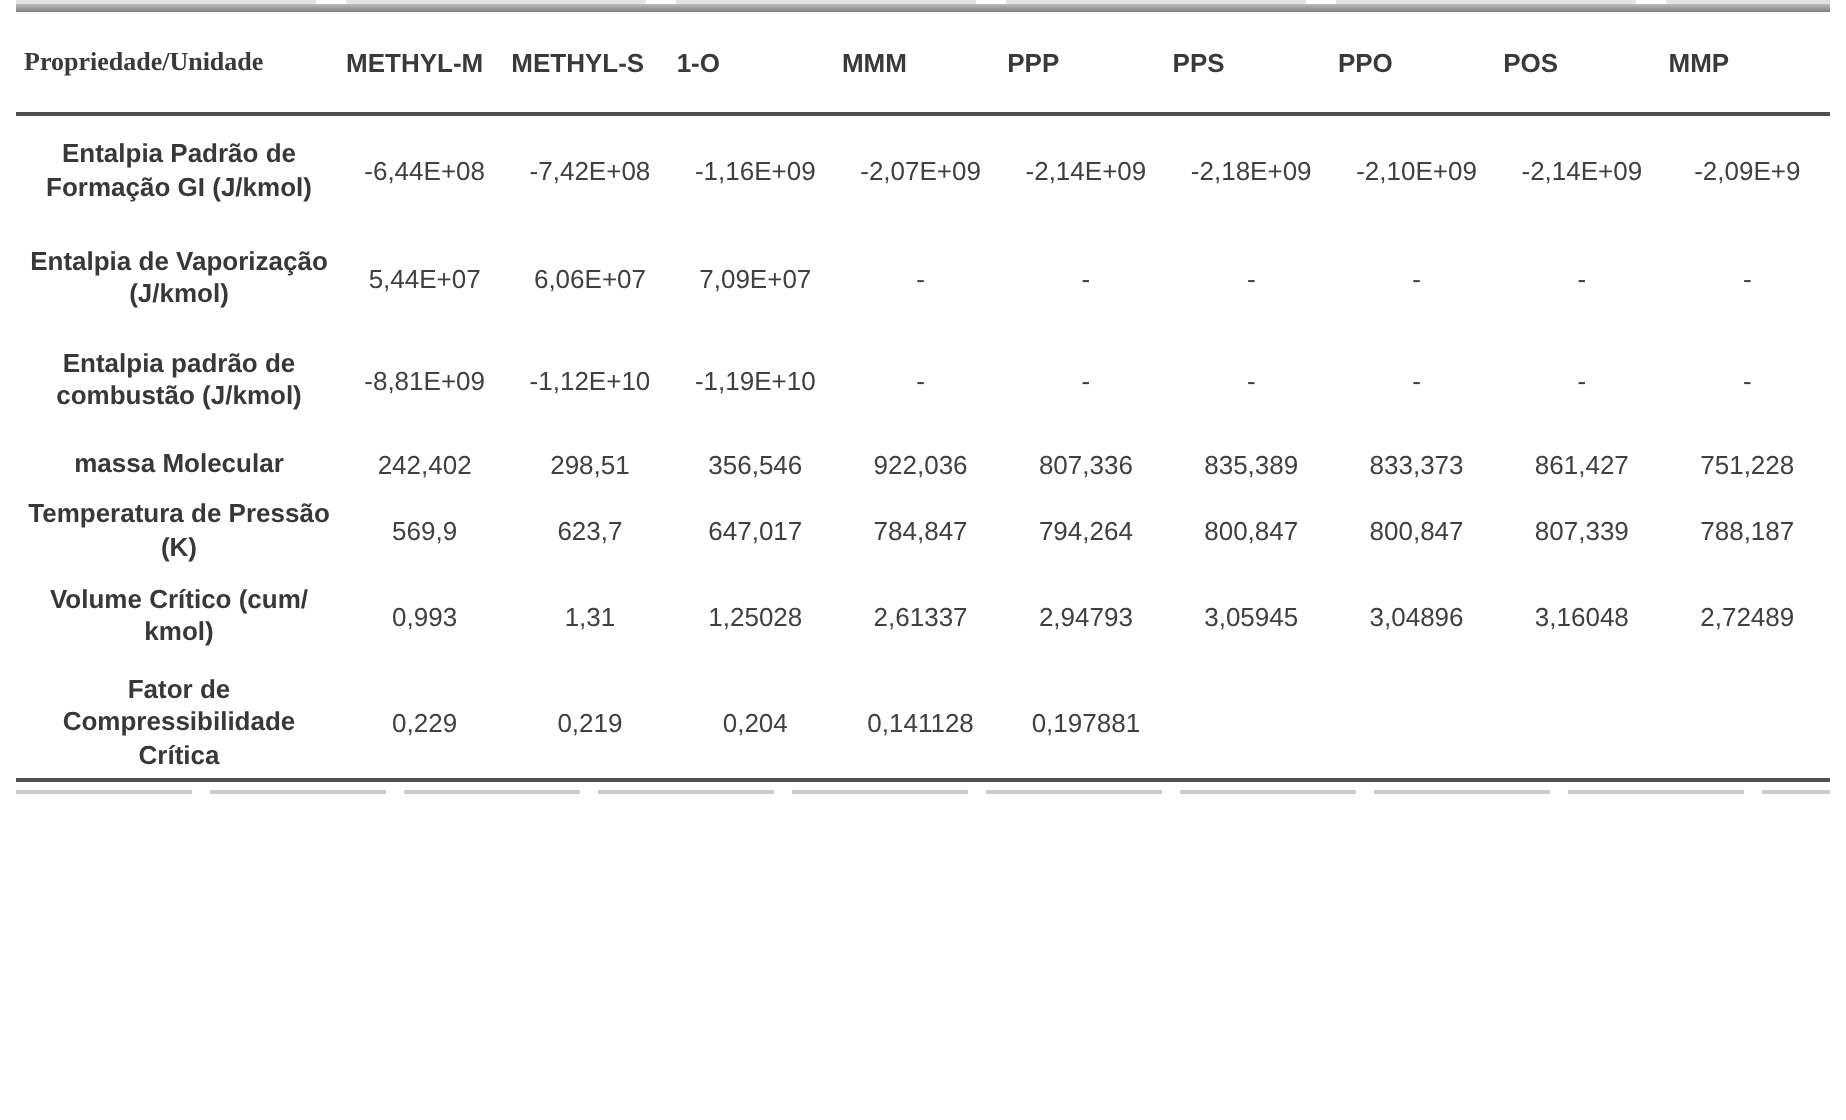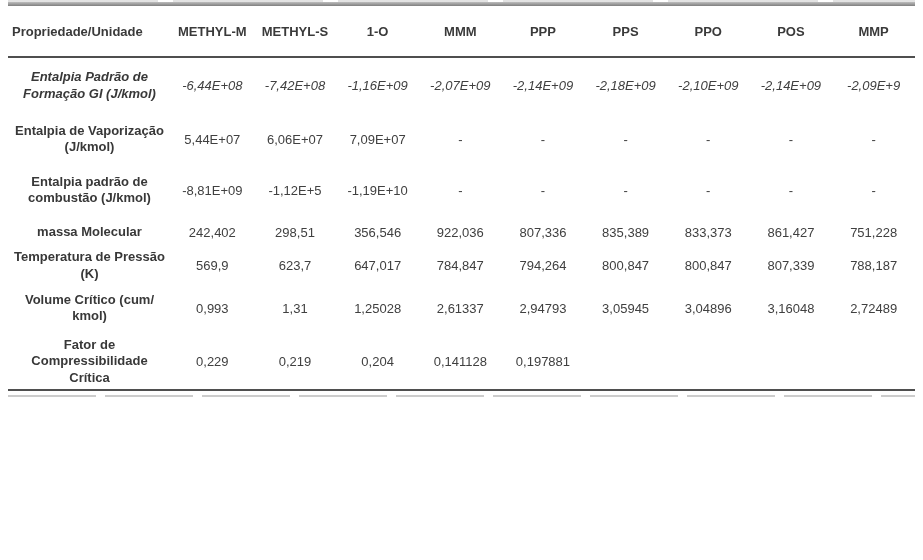--- a/index.html
+++ b/index.html
@@ -29,44 +29,45 @@
   table.props {
     width: 100%;
     border-collapse: collapse;
     table-layout: fixed;
   }
   table.props col.c-prop { width: 163px; }
   thead th {
     font-size: 13px;
     font-weight: bold;
     color: #3a3a3a;
-    text-align: center;
+    text-align: left;
     vertical-align: middle;
     height: 50px;
     padding: 0 2px;
     border-bottom: 2px solid #4f4f4f;
   }
   thead th.prop-head {
     text-align: left;
     padding-left: 4px;
+    font-family: Liberation Serif, serif;
   }
   tbody td {
     font-size: 13px;
     text-align: center;
     vertical-align: middle;
     padding: 0 2px;
     color: #404040;
   }
   tbody td.prop {
     font-weight: bold;
     color: #383838;
     line-height: 1.25;
   }
   
-  tbody tr:nth-child(1)  { height: 56px; font-style: italic; }
+  tbody tr:nth-child(1)  { height: 56px; }
   tbody tr:nth-child(2)  { height: 52px; }
   tbody tr:nth-child(3)  { height: 50px; }
   tbody tr:nth-child(4)  { height: 34px; }
   tbody tr:nth-child(5)  { height: 33px; }
   tbody tr:nth-child(6)  { height: 52px; }
   tbody tr:nth-child(7)  { height: 55px; }
   tbody tr:nth-child(8)  { height: 47px; }
   tbody tr:nth-child(9)  { height: 54px; }
   tbody tr:nth-child(10) { height: 60px; }
   .bottom-border {
@@ -134,21 +135,21 @@
           <td class="val">-</td>
           <td class="val">-</td>
           <td class="val">-</td>
           <td class="val">-</td>
           <td class="val">-</td>
           <td class="val">-</td>
         </tr>
         <tr>
           <td class="prop">Entalpia padrão de combustão (J/kmol)</td>
           <td class="val">-8,81E+09</td>
-          <td class="val">-1,12E+5</td>
+          <td class="val">-1,12E+10</td>
           <td class="val">-1,19E+10</td>
           <td class="val">-</td>
           <td class="val">-</td>
           <td class="val">-</td>
           <td class="val">-</td>
           <td class="val">-</td>
           <td class="val">-</td>
         </tr>
         <tr>
           <td class="prop">massa Molecular</td>

